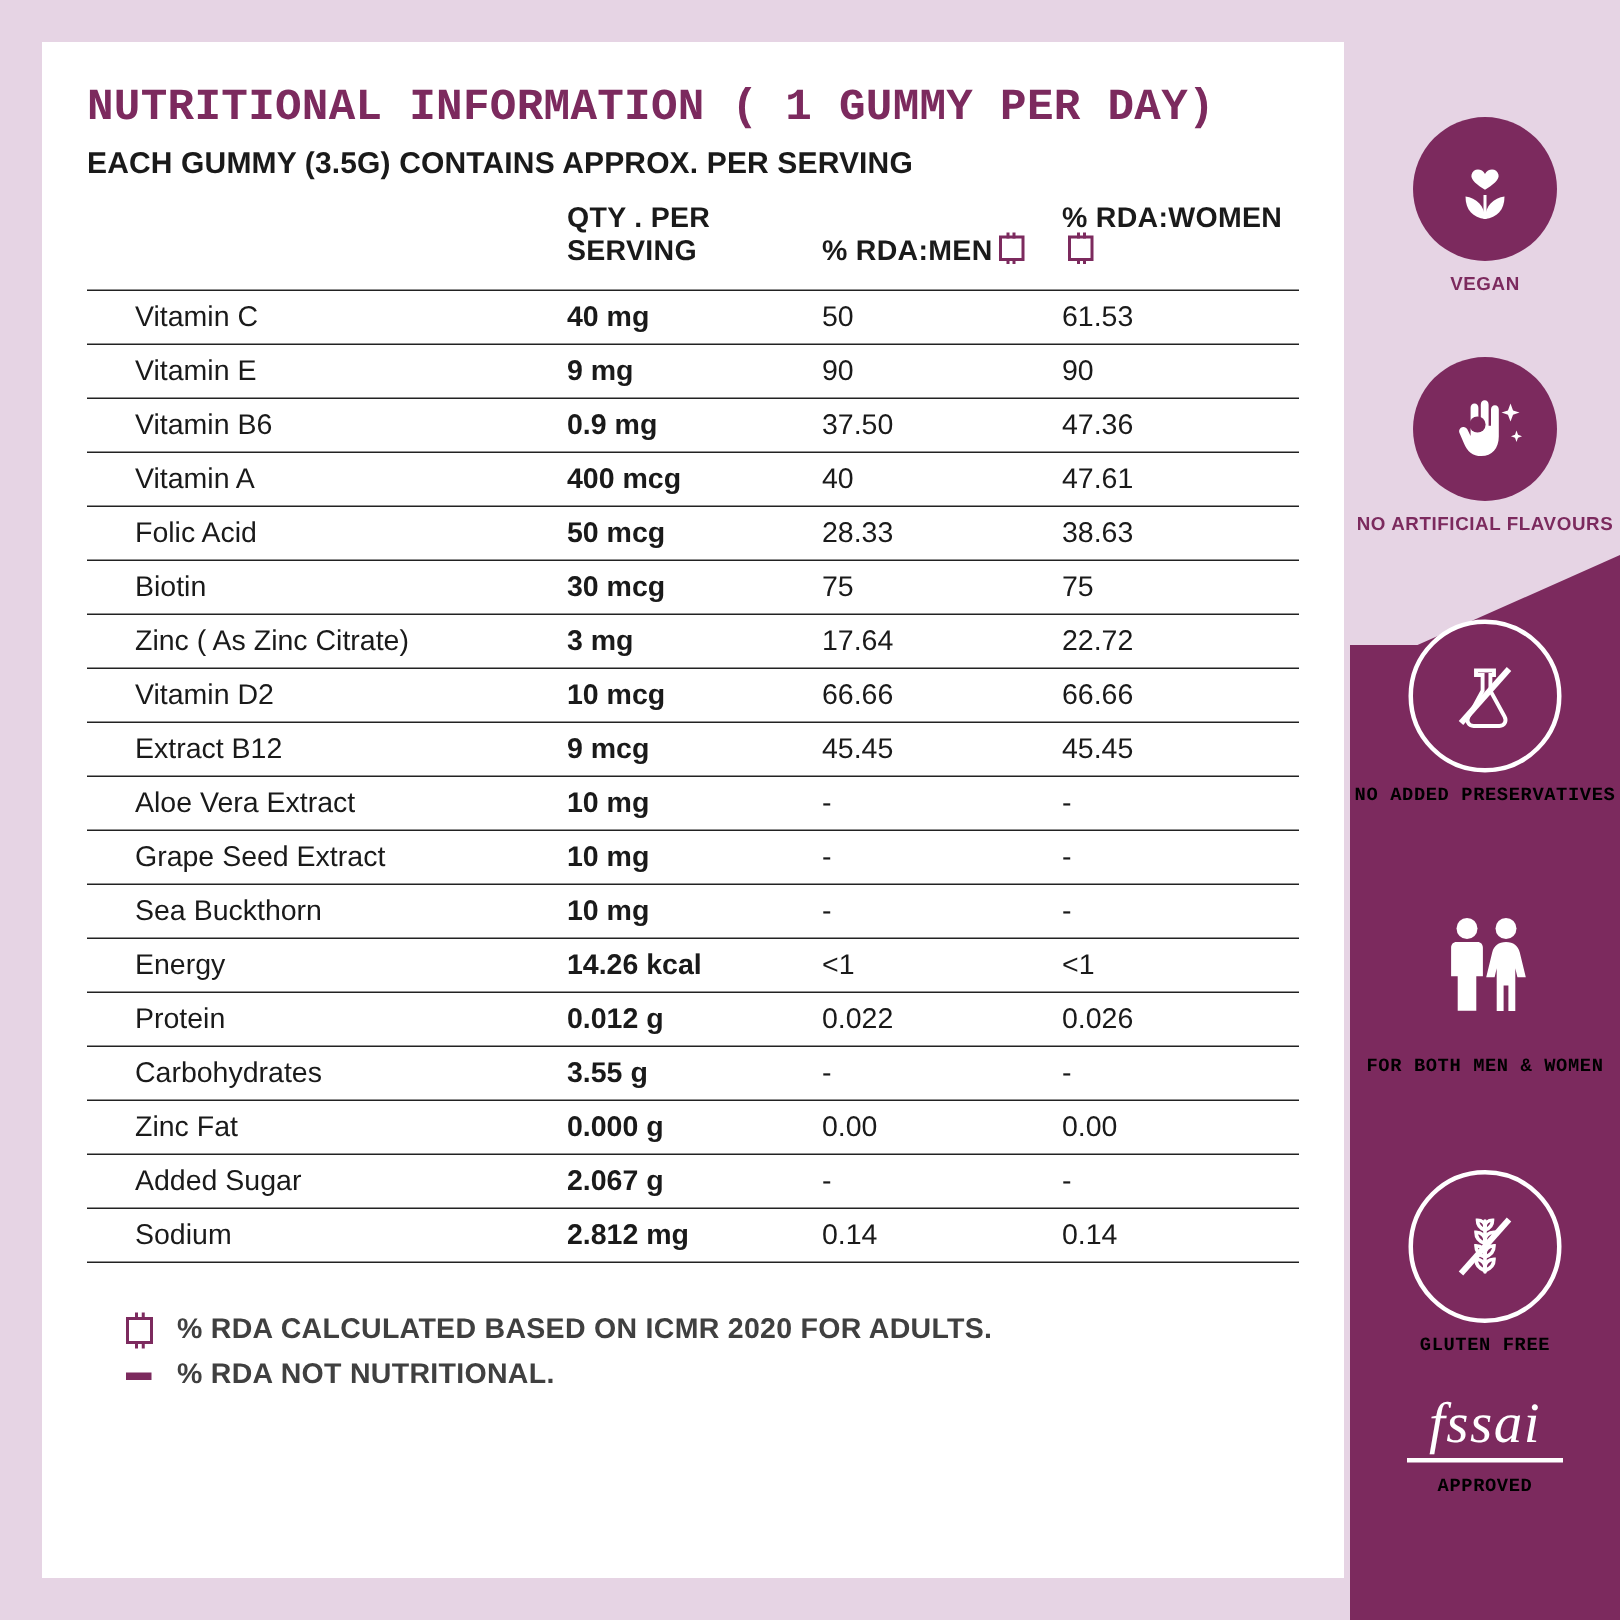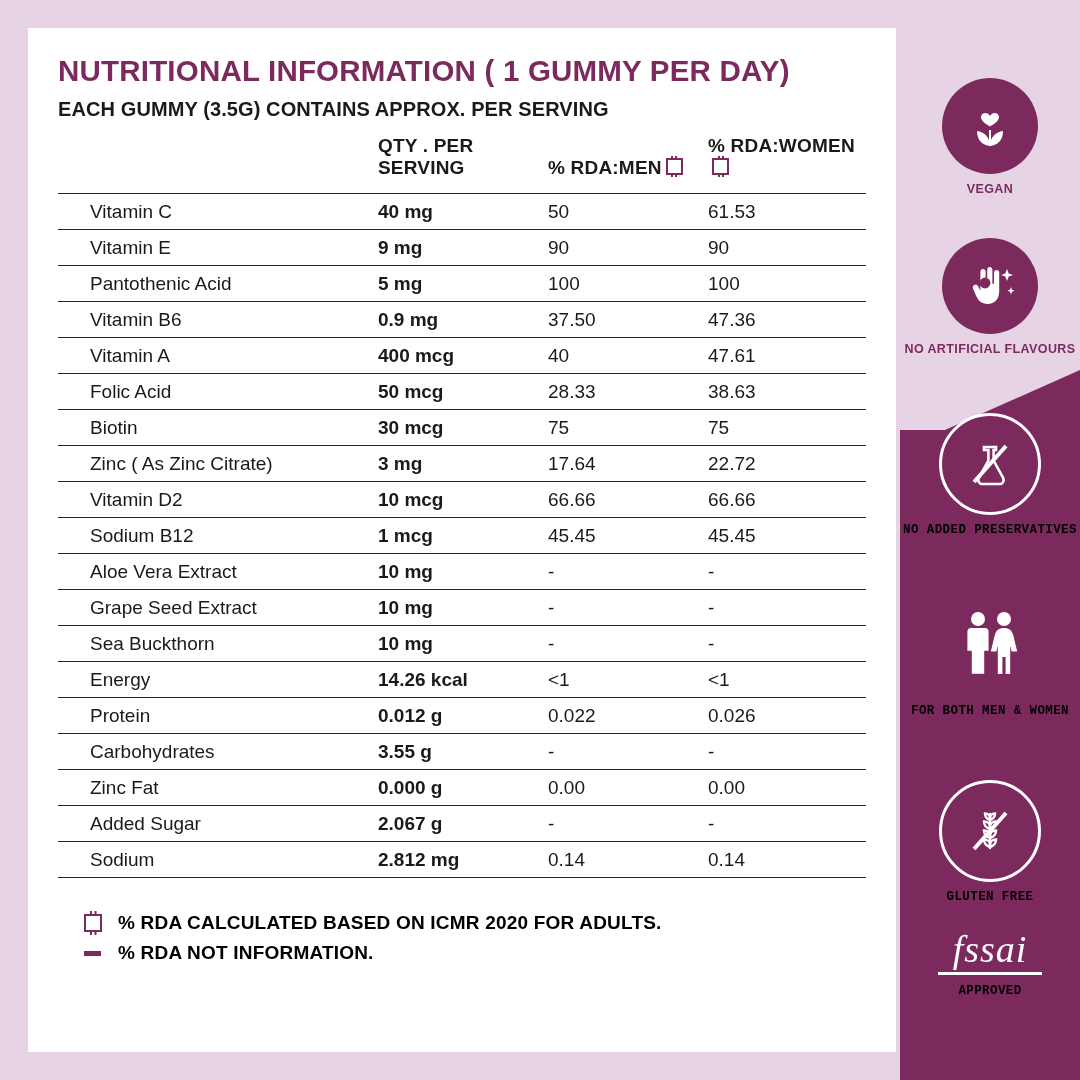--- a/index.html
+++ b/index.html
@@ -89,20 +89,21 @@
   }
   .card-inner {
     padding: 26px 30px 0 30px;
   }
   h1.title {
     margin: 0;
     font-size: 29.5px;
     font-weight: bold;
     color: #7c2a5e;
     letter-spacing: 0.2px;
+    font-family: Liberation Mono, monospace;
   }
   h2.subtitle {
     margin: 10px 0 0 0;
     font-size: 20px;
     font-weight: bold;
     color: #1a1a1a;
     letter-spacing: 0.1px;
   }
   table.nut {
     margin-top: 14px;
@@ -165,21 +166,21 @@
   }
   .footnotes {
     margin-top: 34px;
     padding-left: 26px;
   }
   .footnote {
     display: flex;
     align-items: center;
     font-size: 19px;
     font-weight: bold;
-    color: #000000;
+    color: #404040;
     letter-spacing: 0.2px;
     margin-bottom: 8px;
   }
   .footnote .fn-sym {
     width: 34px;
     flex: 0 0 34px;
     display: flex;
     align-items: center;
   }
   .fn-box {
@@ -340,26 +341,20 @@
             <td>50</td>
             <td>61.53</td>
           </tr>
         <tr>
             <td class="name">Vitamin E</td>
             <td class="val">9 mg</td>
             <td>90</td>
             <td>90</td>
           </tr>
         <tr>
-            <td class="name">Pantothenic Acid</td>
-            <td class="val">5 mg</td>
-            <td>100</td>
-            <td>100</td>
-          </tr>
-        <tr>
             <td class="name">Vitamin B6</td>
             <td class="val">0.9 mg</td>
             <td>37.50</td>
             <td>47.36</td>
           </tr>
         <tr>
             <td class="name">Vitamin A</td>
             <td class="val">400 mcg</td>
             <td>40</td>
             <td>47.61</td>
@@ -382,22 +377,22 @@
             <td>17.64</td>
             <td>22.72</td>
           </tr>
         <tr>
             <td class="name">Vitamin D2</td>
             <td class="val">10 mcg</td>
             <td>66.66</td>
             <td>66.66</td>
           </tr>
         <tr>
-            <td class="name">Sodium B12</td>
-            <td class="val">1 mcg</td>
+            <td class="name">Extract B12</td>
+            <td class="val">9 mcg</td>
             <td>45.45</td>
             <td>45.45</td>
           </tr>
         <tr>
             <td class="name">Aloe Vera Extract</td>
             <td class="val">10 mg</td>
             <td>-</td>
             <td>-</td>
           </tr>
         <tr>
@@ -455,17 +450,17 @@
       <div class="footnote">
         <span class="fn-sym">
             <span class="fn-box"></span>
           </span>
         <span>% RDA CALCULATED BASED ON ICMR 2020 FOR ADULTS.</span>
       </div>
       <div class="footnote">
         <span class="fn-sym">
             <span class="fn-dash"></span>
           </span>
-        <span>% RDA NOT INFORMATION.</span>
+        <span>% RDA NOT NUTRITIONAL.</span>
       </div>
     </div>
   </div>
 </div>
 
 </body></html>

